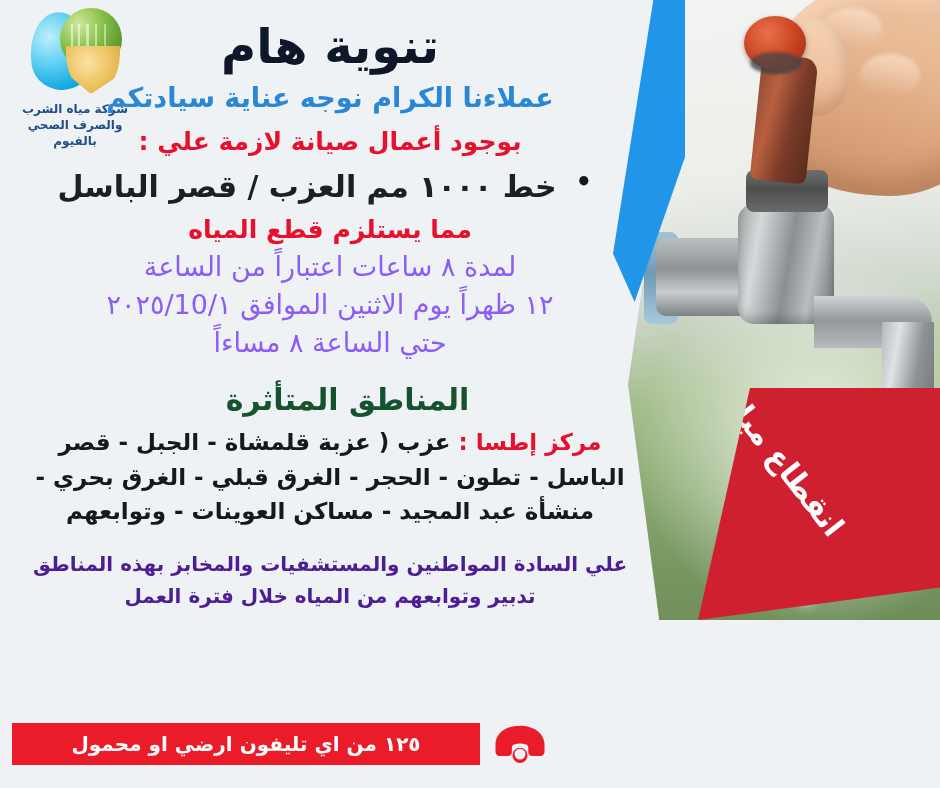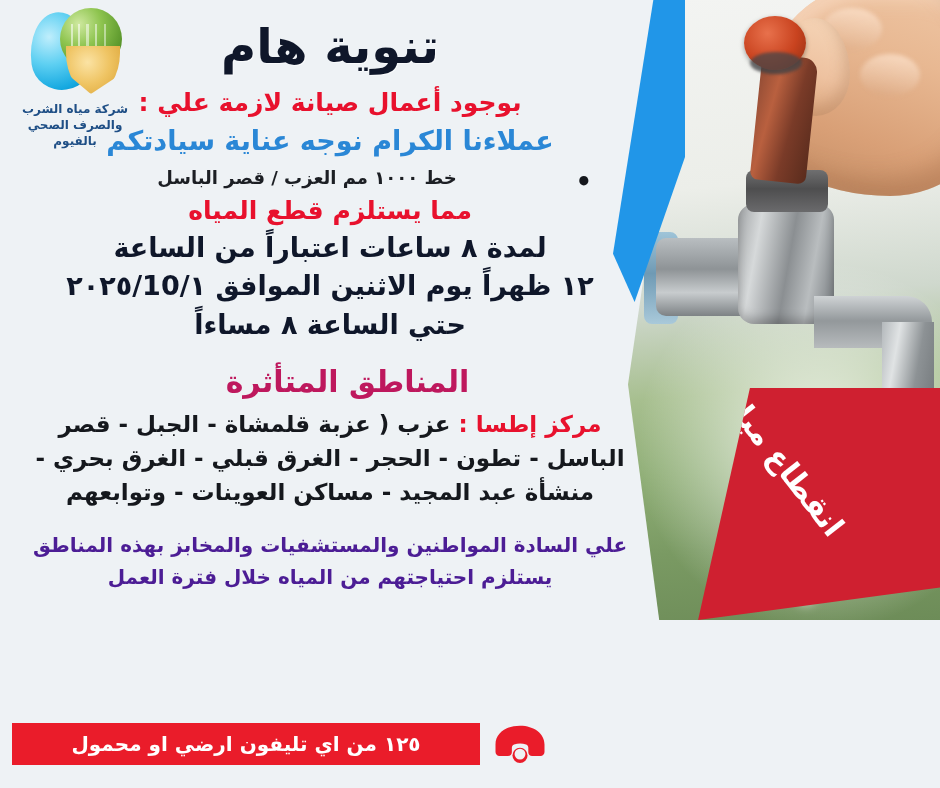--- a/index.html
+++ b/index.html
@@ -336,51 +336,51 @@
   }
   #bullets {
     margin: 8px auto 0;
     width: 560px;
     padding: 0;
     list-style: none;
   }
   #bullets li {
     position: relative;
     color: #1c1f24;
-    font-size: 18px;
+    font-size: 30px;
     font-weight: bold;
     line-height: 1.55;
     padding-right: 46px;
   }
   #bullets li::before {
     content: "\2022";
     position: absolute;
     right: 18px;
     top: -2px;
     font-size: 26px;
     color: #14171c;
   }
   #required {
     margin-top: 4px;
     color: #e8112d;
     font-size: 25px;
     font-weight: bold;
   }
   .schedule-line {
-    color: #0f172a;
+    color: #8b5cf6;
     font-size: 27px;
-    font-weight: bold;
+    font-weight: normal;
     line-height: 1.42;
   }
   #schedule {
     margin-top: 4px;
   }
   #areas-title {
     margin-top: 20px;
-    color: #be185d;
+    color: #14532d;
     font-size: 30px;
     font-weight: bold;
     padding-left: 35px;
   }
   #areas-body {
     margin: 8px auto 0;
     width: 610px;
     color: #15181d;
     font-size: 23px;
     font-weight: bold;
@@ -470,22 +470,22 @@
       <span class="logo-drop"></span>
       <span class="logo-globe"></span>
       <span class="logo-sand"></span>
     </div>
     <div class="logo-caption">شركة مياه الشرب
 والصرف الصحي بالفيوم</div>
   </div>
 
   <div id="content">
     <div id="headline">تنوية هام</div>
+    <div id="subhead">عملاءنا الكرام نوجه عناية سيادتكم</div>
     <div id="lead-line">بوجود  أعمال صيانة لازمة علي  :</div>
-    <div id="subhead">عملاءنا الكرام نوجه عناية سيادتكم</div>
 
     <ul id="bullets">
       <li>خط ١٠٠٠ مم العزب / قصر الباسل</li>
     </ul>
 
     <div id="required">مما يستلزم قطع المياه</div>
 
     <div id="schedule">
       <div class="schedule-line">لمدة ٨  ساعات اعتباراً من الساعة</div>
       <div class="schedule-line">١٢ ظهراً يوم الاثنين الموافق ٢٠٢٥/10/١</div>
@@ -493,21 +493,21 @@
     </div>
 
     <div id="areas-title">المناطق المتأثرة</div>
     <div id="areas-body">
       <span class="center-label">مركز إطسا :</span>
       <span>عزب ( عزبة قلمشاة - الجبل - قصر الباسل - تطون - الحجر - الغرق قبلي - الغرق بحري - منشأة عبد المجيد - مساكن العوينات - وتوابعهم</span>
     </div>
 
     <div id="notice">
       <div>علي السادة المواطنين والمستشفيات والمخابز بهذه المناطق</div>
-      <div>يستلزم احتياجتهم من المياه خلال فترة العمل</div>
+      <div>تدبير وتوابعهم من المياه خلال فترة العمل</div>
     </div>
   </div>
 
   <div id="hotline">
     <svg id="phone-icon" viewBox="0 0 64 50">
       <path d="M32 4C16 4 4 13 4 25.5V34c0 2.6 2 4.6 4.6 4.6h9.8c2.4 0 4.3-1.9 4.3-4.3v-5.1c0-1.6 1-3 2.5-3.6 4.4-1.7 9.4-1.7 13.8 0 1.5.6 2.5 2 2.5 3.6v5.1c0 2.4 1.9 4.3 4.3 4.3h9.6c2.6 0 4.6-2 4.6-4.6v-8.5C60 13 48 4 32 4z" fill="#ea1c2a"></path>
       <circle cx="32" cy="38" r="8.6" fill="#ea1c2a"></circle>
       <circle cx="32" cy="36.5" r="6.2" fill="#eef2f5"></circle>
     </svg>
     <div id="hotline-bar">١٢٥ من اي تليفون ارضي او محمول</div>

